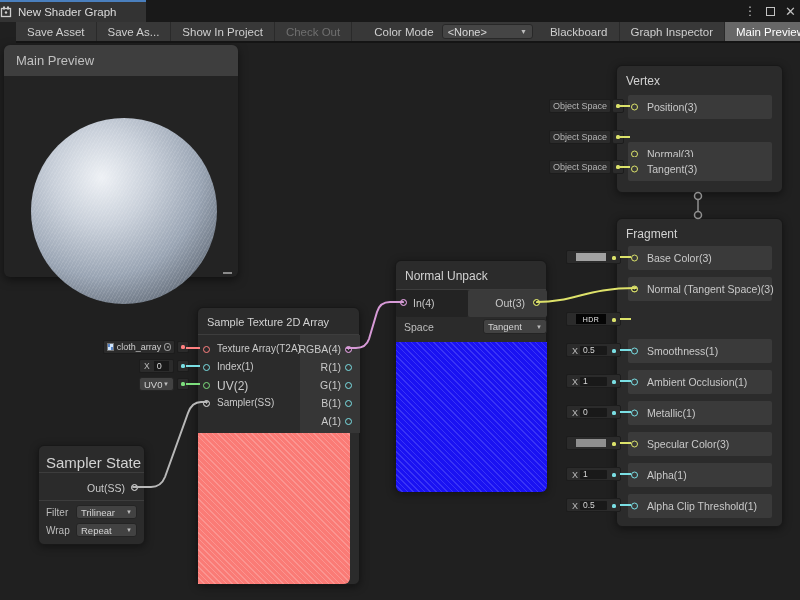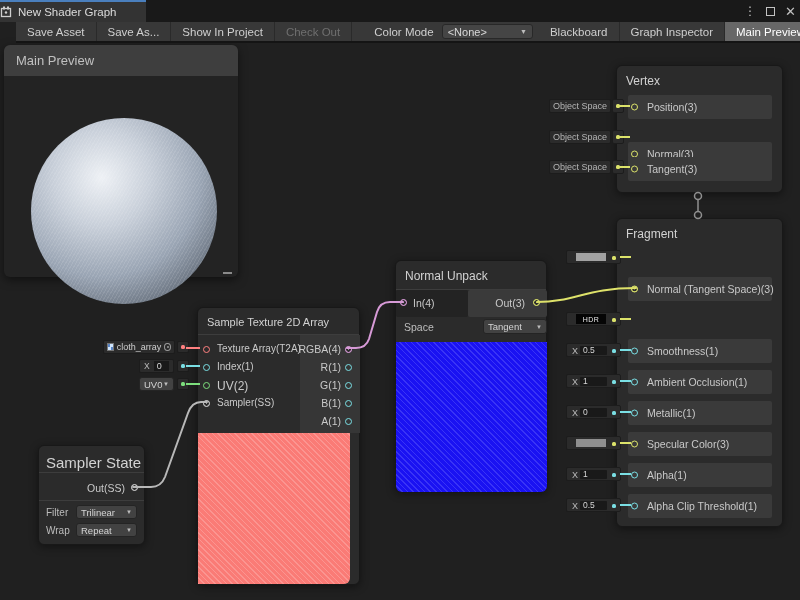--- a/index.html
+++ b/index.html
@@ -199,20 +199,24 @@
     </div>
   <div class="side-box" style="left:549px; top:160px; width:62px;">
       <span>Object Space</span>
     </div>
   <div class="dot-box" style="left:612px; top:160px;">
       <span class="dot c-yel"></span>
     </div>
 
   <div class="node" style="left:616px; top:218px; width:167px; height:309px;">
     <div class="node-title">Fragment</div>
+    <div class="slot" style="top:27px;">
+      <span class="port c-yel"></span>
+      <span>Base Color(3)</span>
+      </div>
     <div class="slot" style="top:58px;">
       <span class="port c-yel connected"></span>
       <span>Normal (Tangent Space)(3)</span>
       </div>
     <div class="slot" style="top:120px;">
       <span class="port c-cyn"></span>
       <span>Smoothness(1)</span>
       </div>
     <div class="slot" style="top:151px;">
       <span class="port c-cyn"></span>

